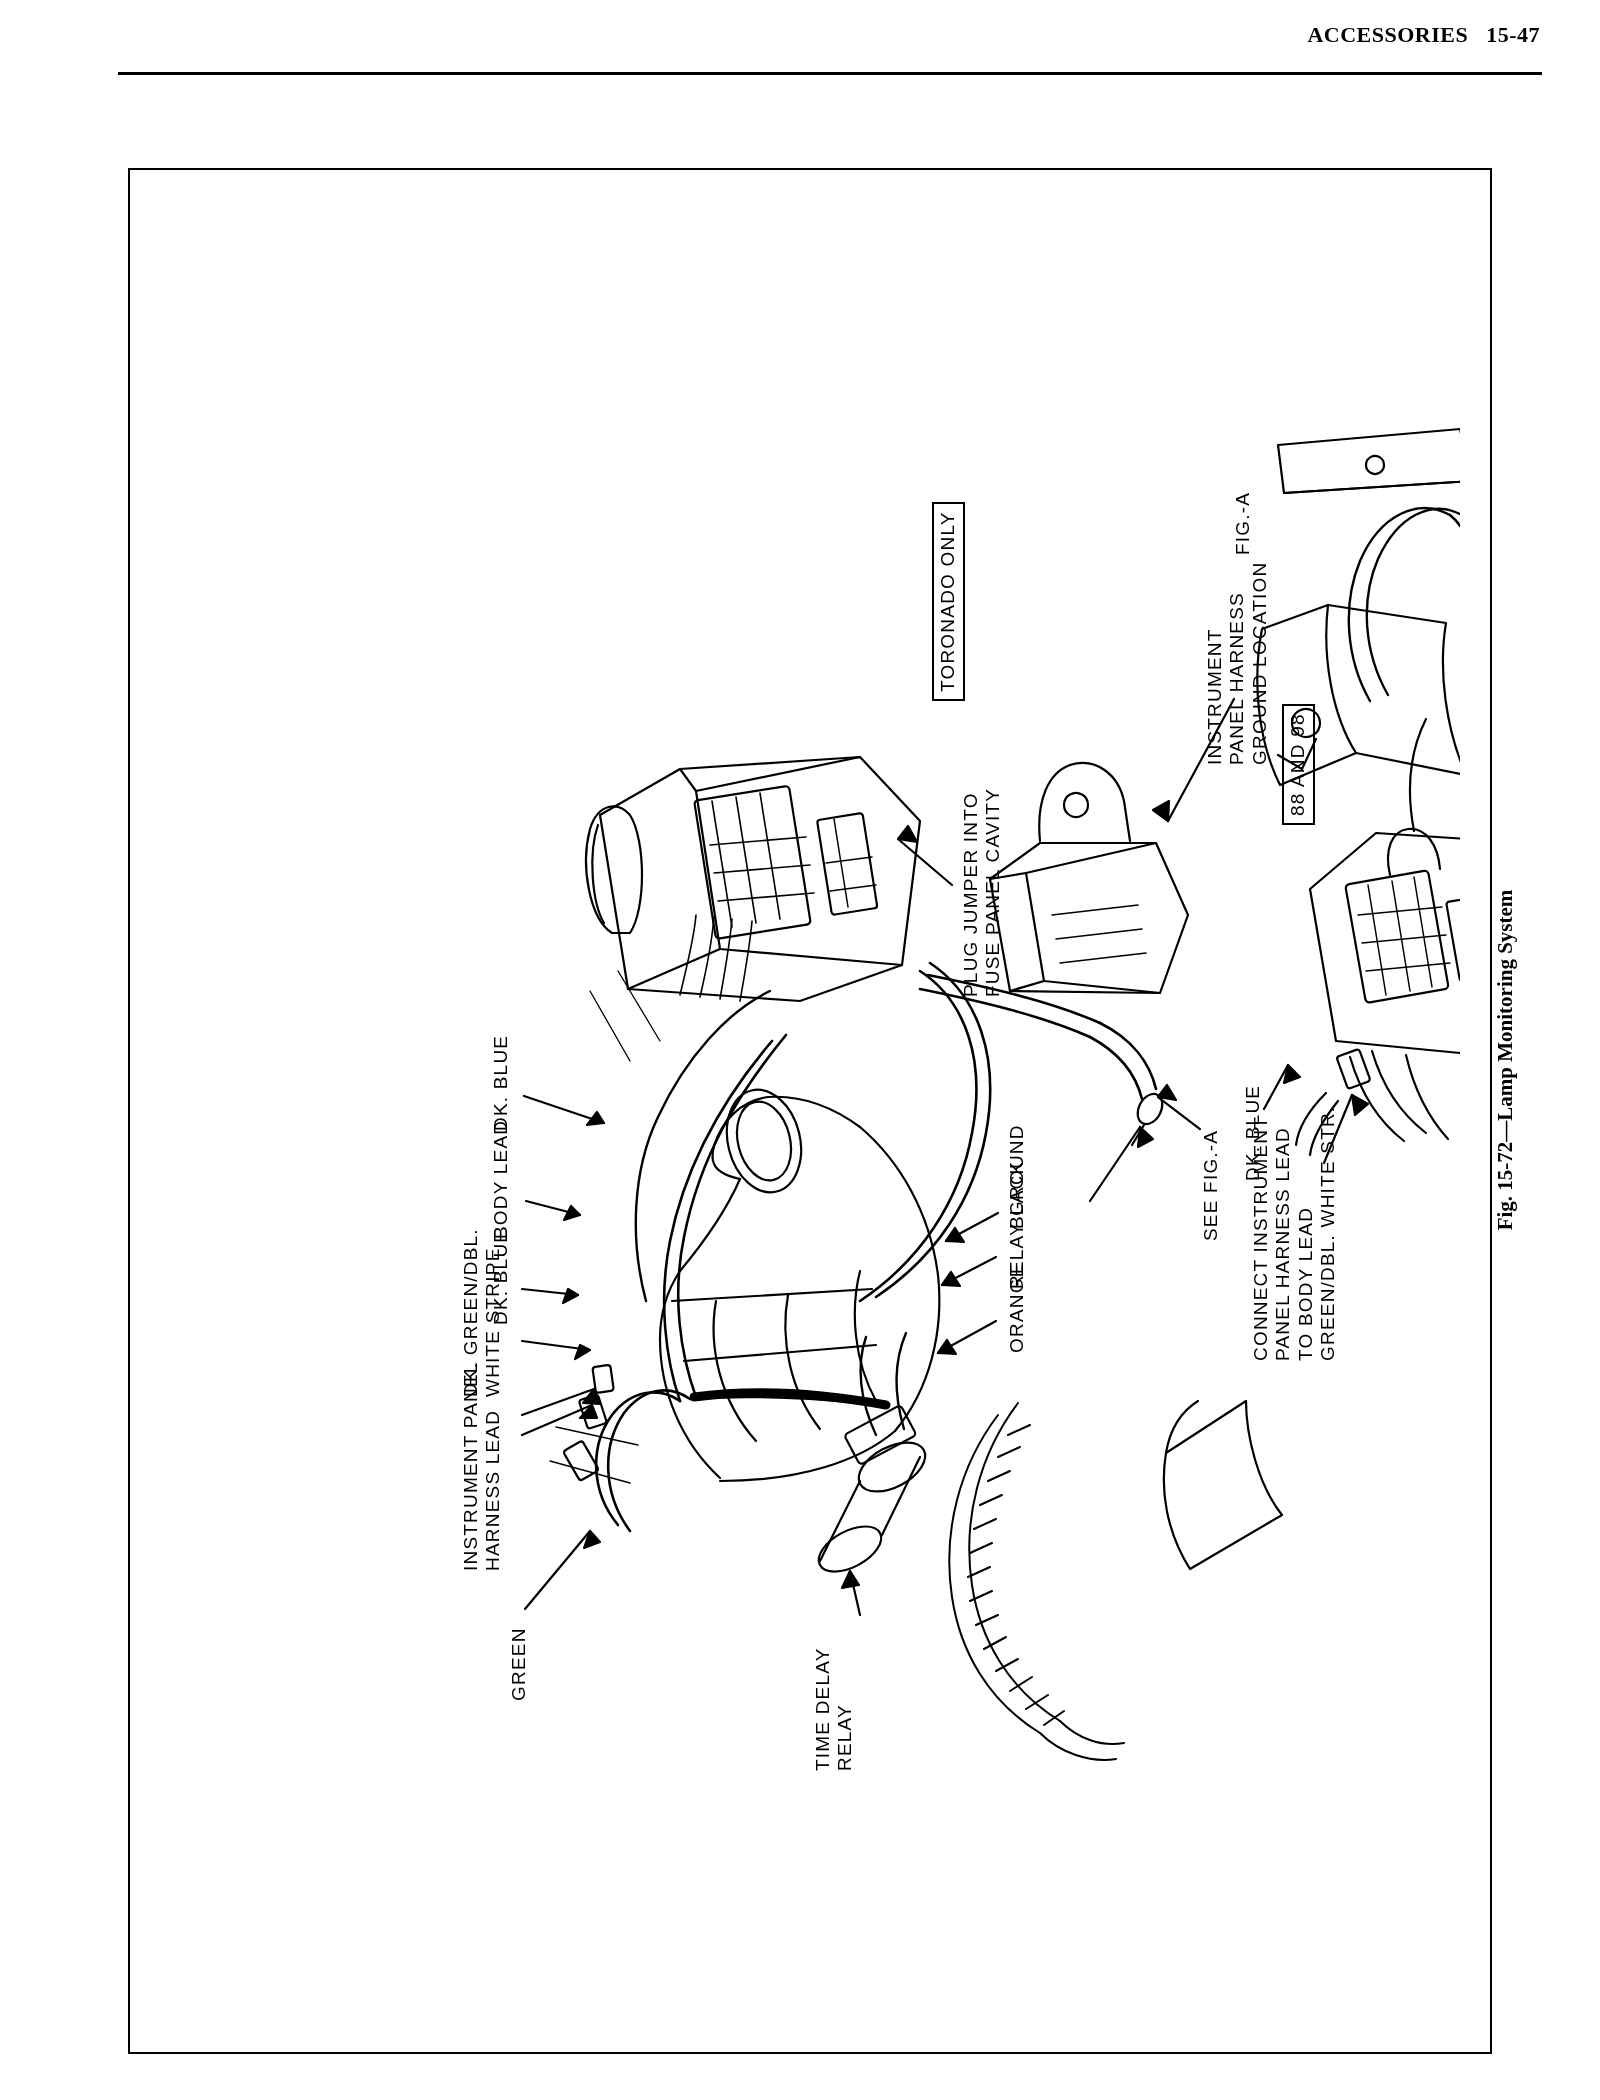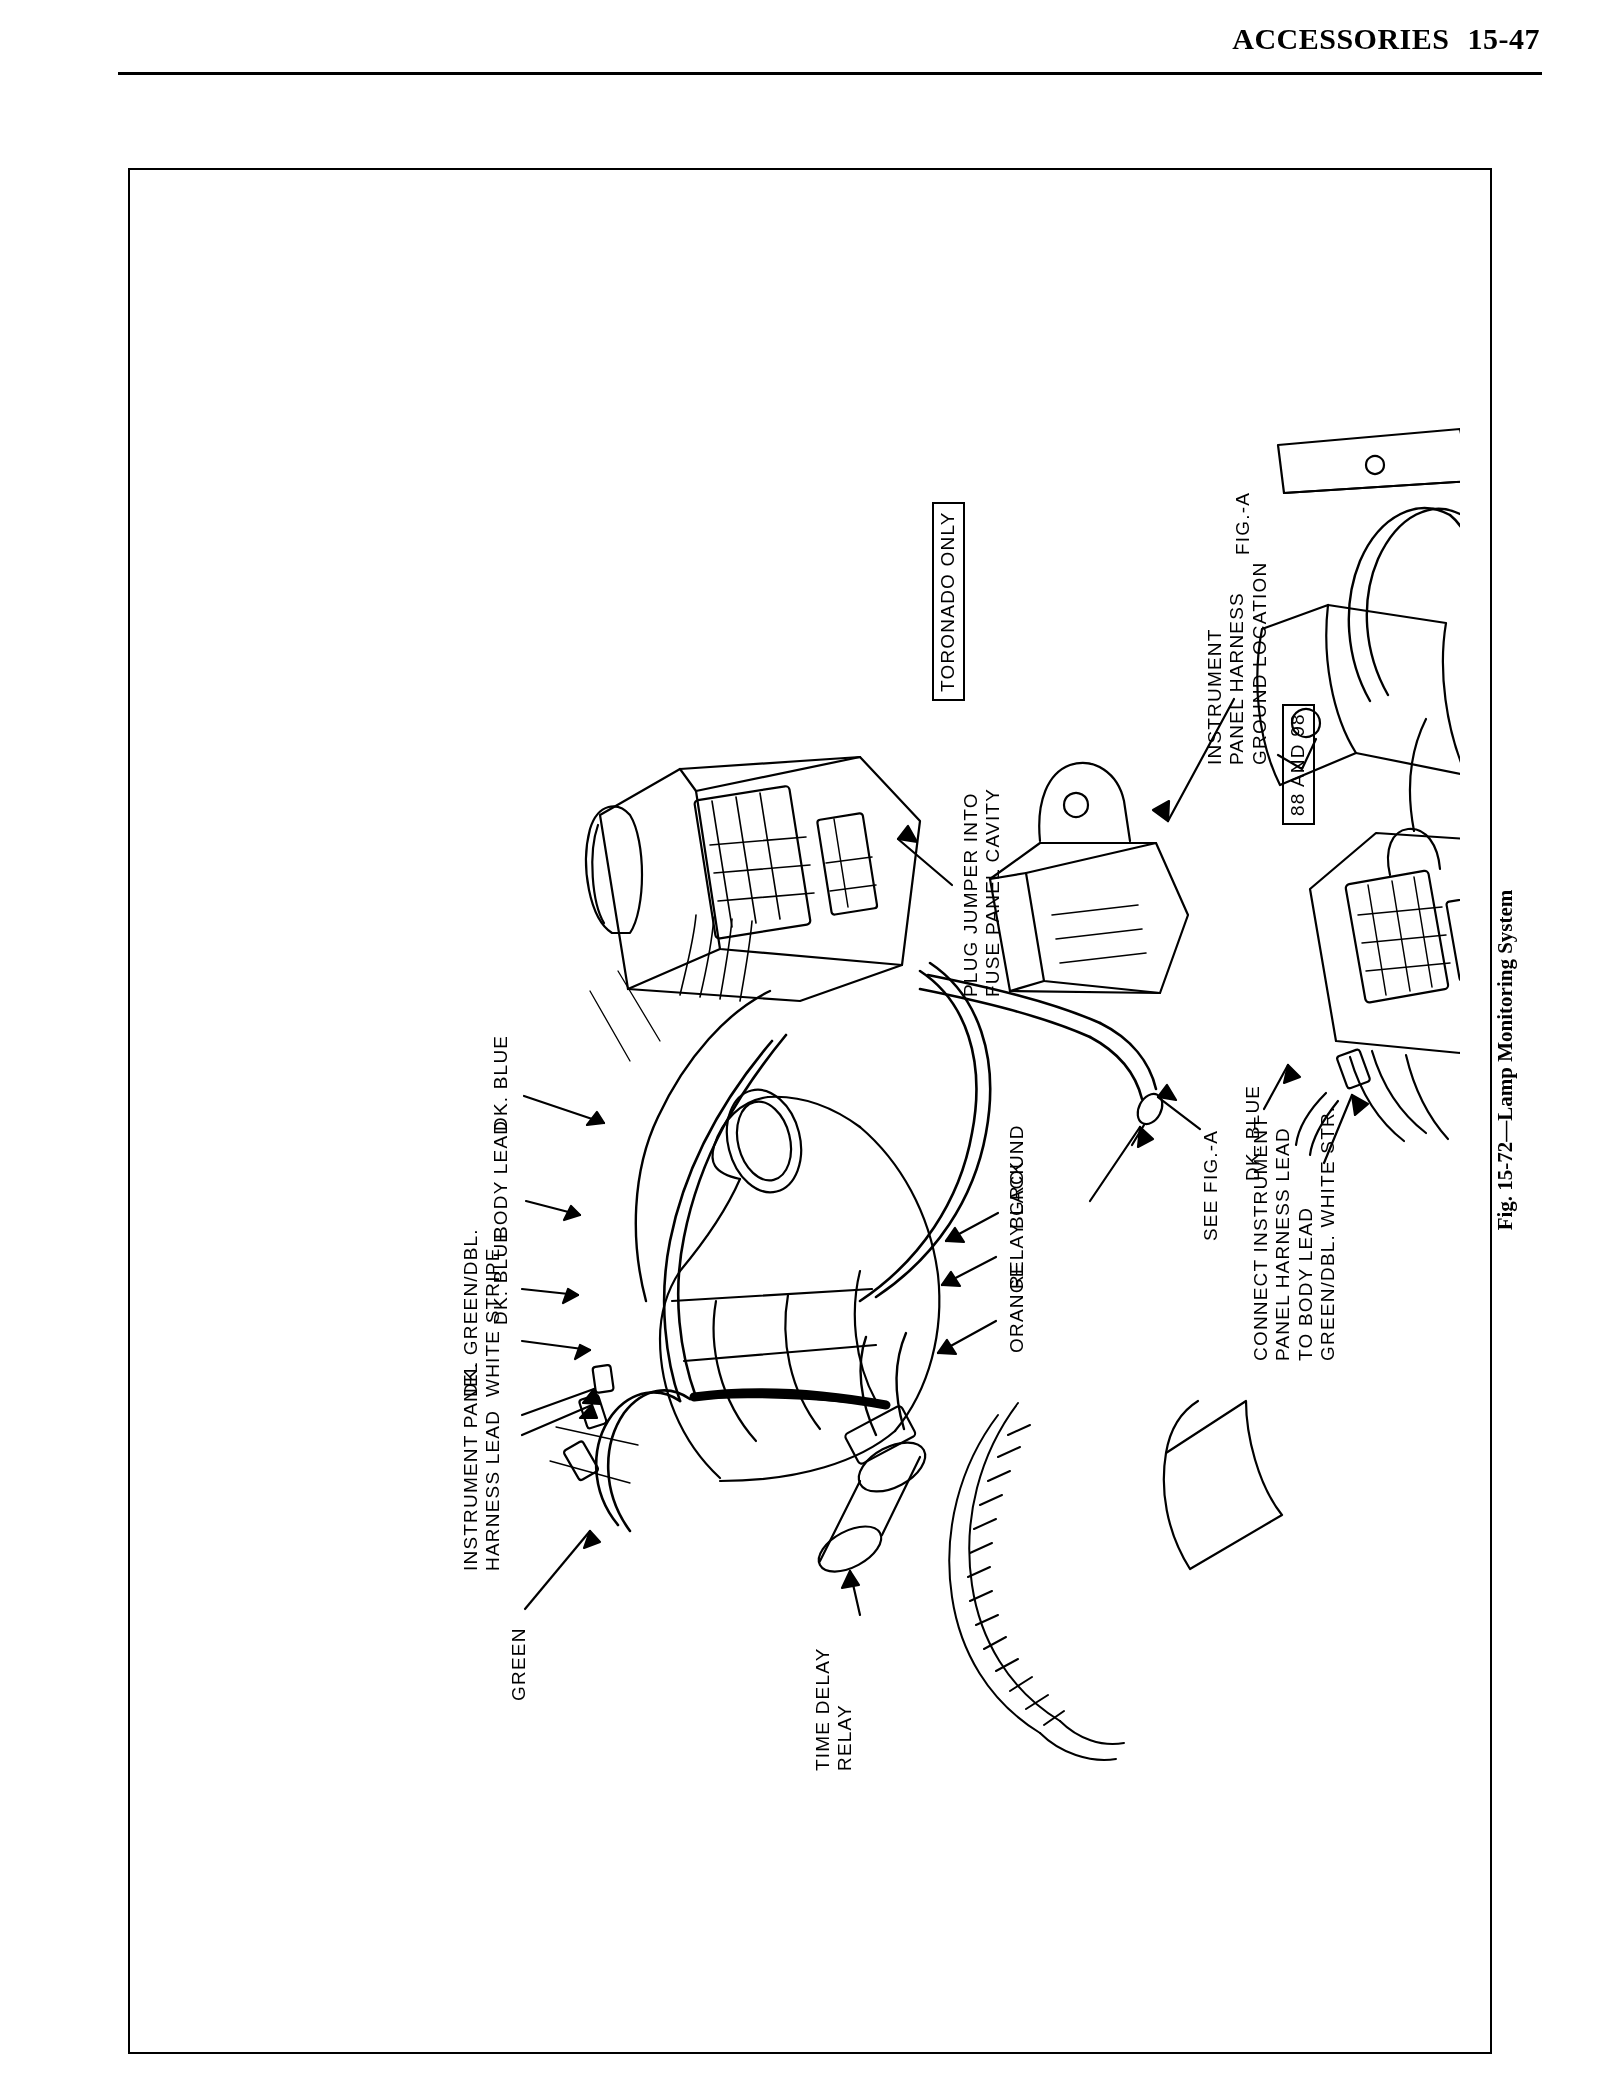--- a/index.html
+++ b/index.html
@@ -16,21 +16,21 @@
     overflow: hidden;
   }
 
   
   .page-header {
     position: absolute;
     top: 22px;
     right: 60px;
     font-family: "Liberation Serif", serif;
     font-weight: bold;
-    font-size: 30px;
+    font-size: 22px;
     letter-spacing: 0.5px;
     white-space: nowrap;
   }
   .page-header .sect { margin-right: 18px; }
   .header-rule {
     position: absolute;
     left: 118px;
     right: 58px;
     top: 72px;
     border-top: 3px solid #000;

